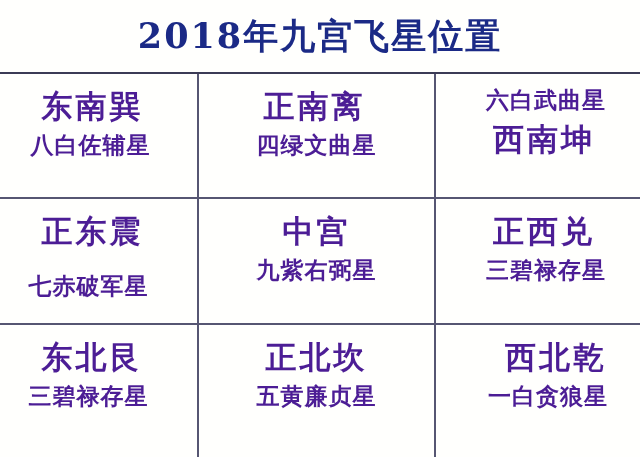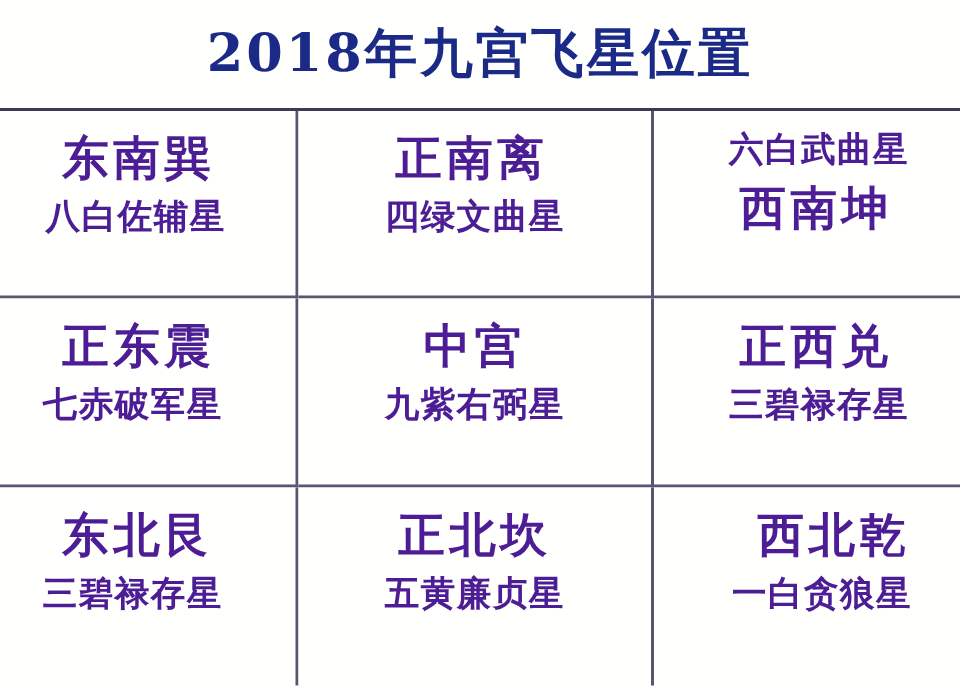--- a/index.html
+++ b/index.html
@@ -96,21 +96,21 @@
     letter-spacing: 1px;
   }
 
   
   .c1 .cell-direction { transform: translateX(-6px); }
   .c1 .cell-star      { transform: translateX(-8px); }
   .c2 .cell-direction { transform: translateX(-2px); }
   .c3 .cell-direction { transform: translateX(6px); }
   .c3 .cell-star      { transform: translateX(8px); }
   .c4 .cell-direction { transform: translateX(-6px); }
-  .c4 .cell-star      { transform: translateX(-10px); }
+  .c4 .cell-star      { transform: translateX(-10px); margin-top: 16px; }
   .c6 .cell-direction { transform: translateX(6px); }
   .c6 .cell-star      { transform: translateX(8px); }
   .c7 .cell-direction { transform: translateX(-6px); }
   .c7 .cell-star      { transform: translateX(-10px); }
   .c9 .cell-direction { transform: translateX(8px); margin-left: 20px; }
   .c9 .cell-star      { transform: translateX(10px); }
 </style>
 </head>
 <body>
 

